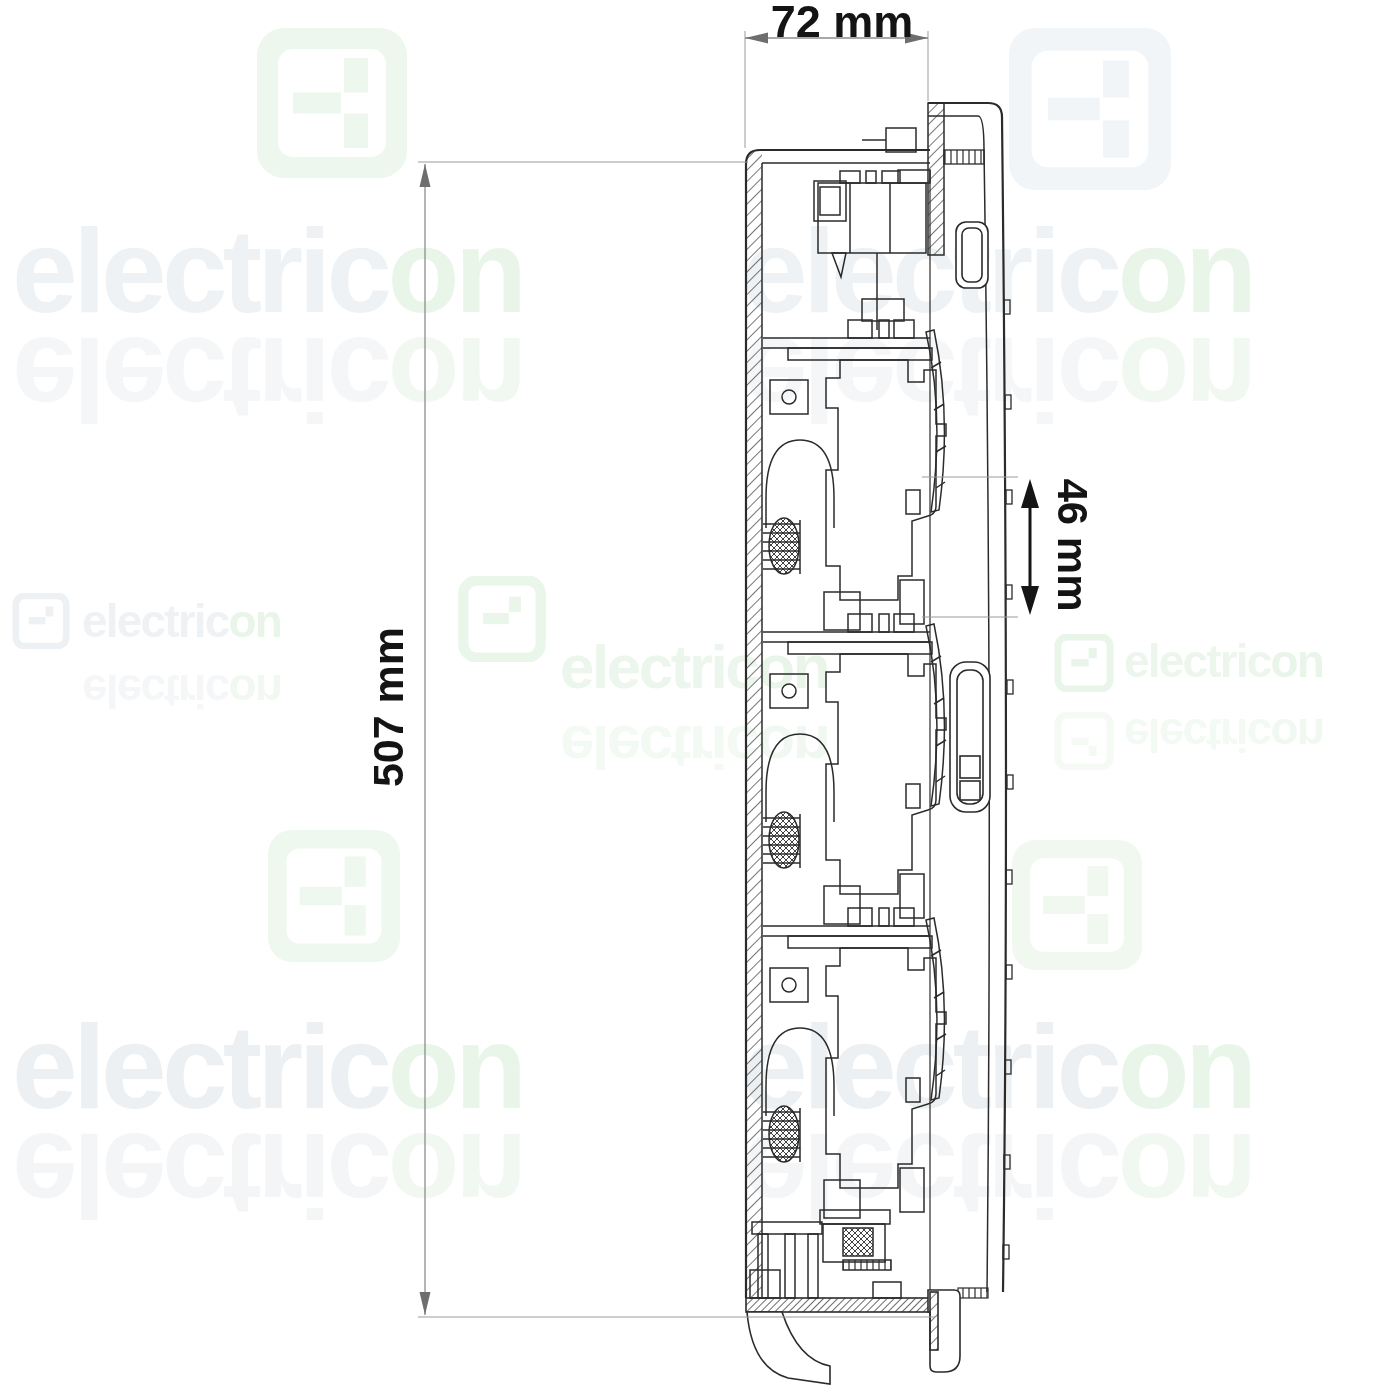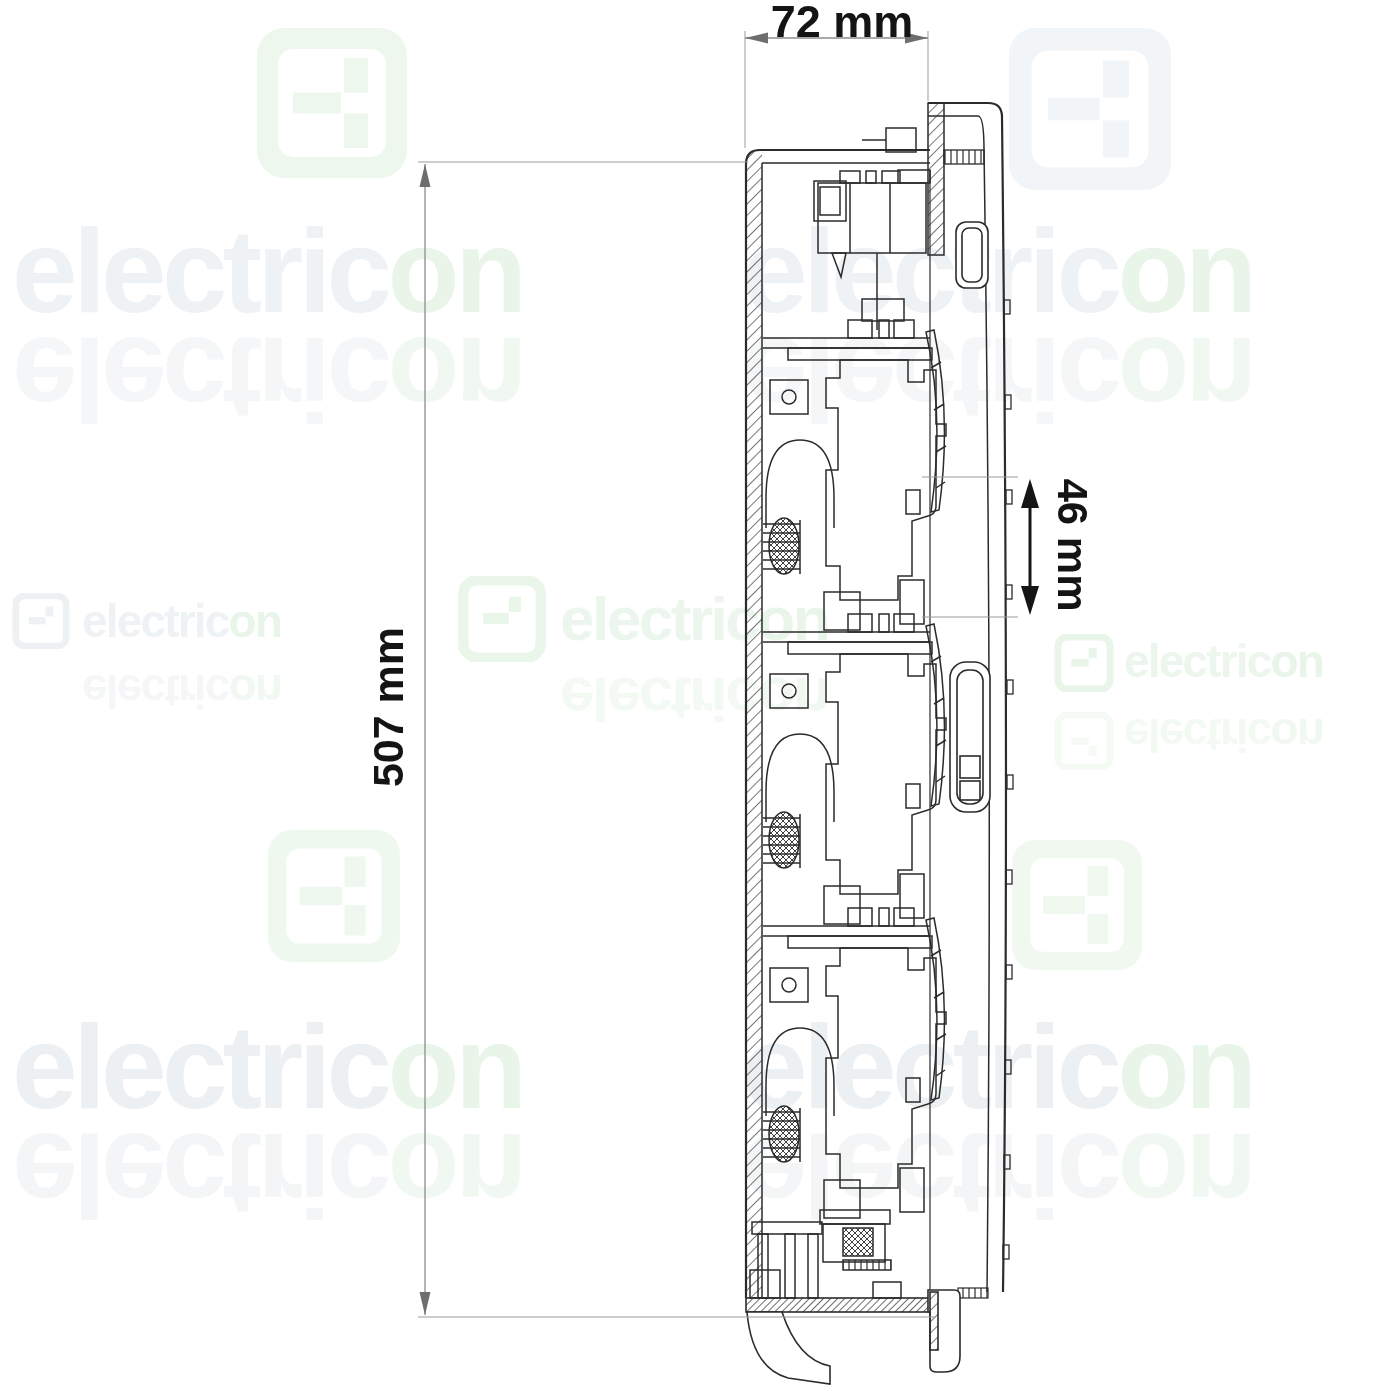--- a/index.html
+++ b/index.html
@@ -2,21 +2,21 @@
 <html><head>
 <meta charset="utf-8">
 <style>
   html,body{margin:0;padding:0;background:#fff;}
   #canvas{position:relative;width:1400px;height:1400px;background:#fff;overflow:hidden;
           font-family:"Liberation Sans","DejaVu Sans",sans-serif;}
   
   .wm{position:absolute;white-space:nowrap;font-weight:700;letter-spacing:-0.04em;line-height:1;}
   .wm .suffix{color:inherit;}
   .wm-big{font-size:118px;}
-  .wm-mid{font-size:62px;}
+  .wm-mid{font-size:62px;margin-top:48px;}
   .wm-sm{font-size:46px;}
   .wm-gray{color:#eff2f4;}
   .wm-gray2{color:#edf0f2;}
   .wm-green{color:#ecf6ec;}
   .wm-green .suffix,.wm-gray .suffix,.wm-gray2 .suffix{color:#eaf5ea;}
   .mirror{transform:scaleY(-1);opacity:.62;}
   .tile{position:absolute;}
   .tile svg{display:block;width:100%;height:100%;}
   
   .dim-label{position:absolute;color:#141414;font-weight:700;white-space:nowrap;}

